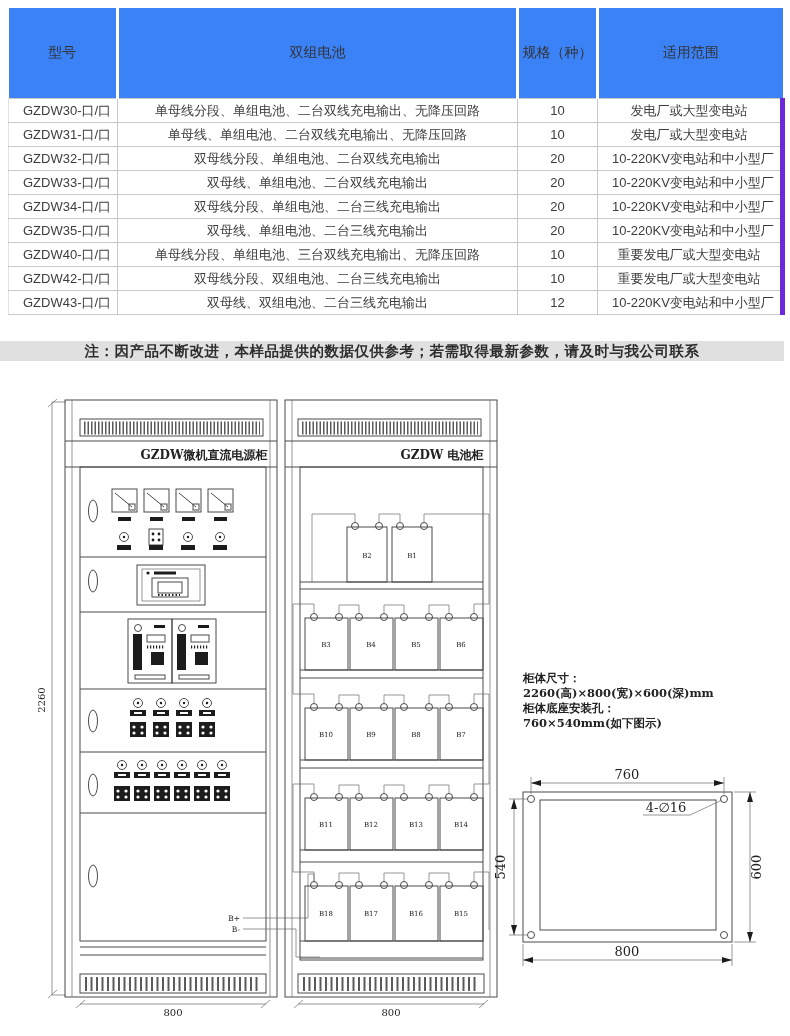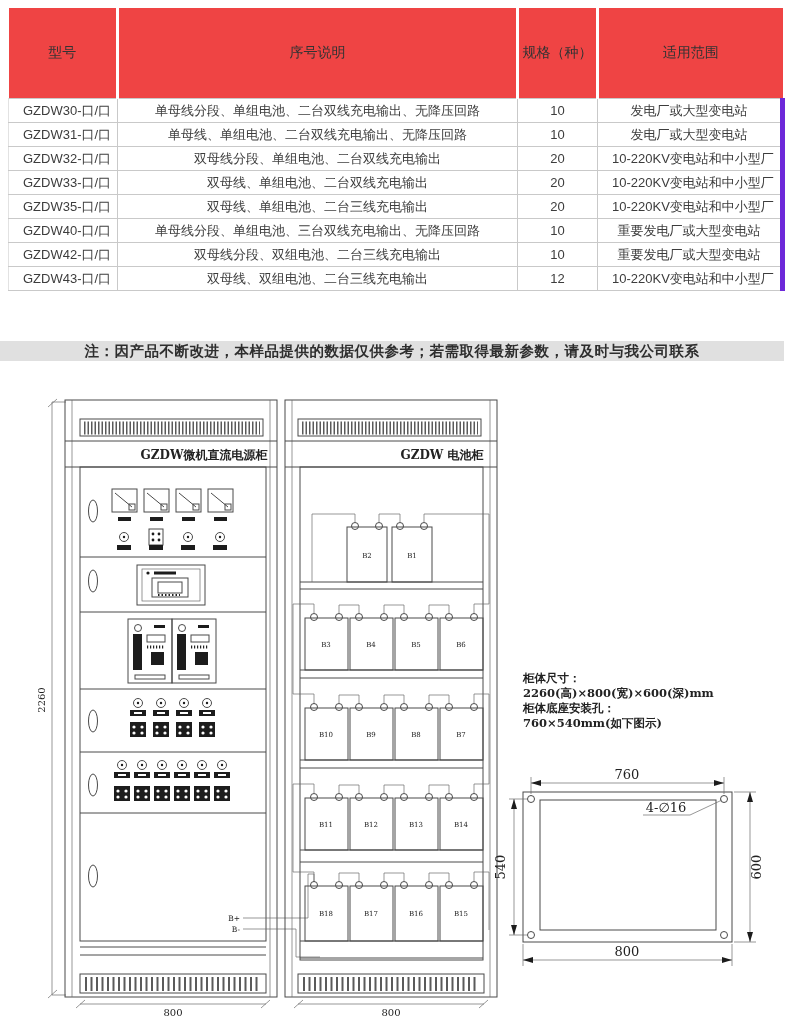--- a/index.html
+++ b/index.html
@@ -1,21 +1,21 @@
 <!DOCTYPE html>
 <html><head>
 <meta charset="utf-8">
 <style>
   html,body{margin:0;padding:0;}
   body{font-family:"Liberation Sans","DejaVu Sans",sans-serif;background:#fff;}
   .page{position:relative;width:790px;height:1036px;background:#ffffff;overflow:hidden;
         border-right:2px solid #e3c8d6;}
   
   .spec-table{position:absolute;left:8px;top:8px;width:774px;border-collapse:collapse;table-layout:fixed;}
-  .spec-table th{background:#ef4444;color:#333;font-size:14px;font-weight:normal;height:88px;
+  .spec-table th{background:#3b82f6;color:#333;font-size:14px;font-weight:normal;height:88px;
                  border-left:3px solid #fff;vertical-align:middle;text-align:center;}
   .spec-table th:first-child{border-left:none;}
   .spec-table td{background:#fff;border:1px solid #c9c9c9;font-size:13px;color:#3c3c3c;
                  height:23px;text-align:center;vertical-align:middle;padding:0 14px;
                  white-space:nowrap;overflow:hidden;}
   .spec-table tr td:first-child{border-left:1px solid #e2e2e2;}
   .spec-table tr td:last-child{border-right:5px solid #6d28d9;}
   
   .note-bar{position:absolute;left:0;top:341px;width:784px;height:20px;background:#e0e0e0;
             display:flex;align-items:center;justify-content:center;font-size:14.5px;
@@ -41,21 +41,21 @@
   <table class="spec-table">
     <colgroup>
         <col style="width:109px">
         <col style="width:400px">
         <col style="width:80px">
         <col style="width:185px">
       </colgroup>
     <thead>
       <tr>
         <th>型号</th>
-        <th>序号说明</th>
+        <th>双组电池</th>
         <th>规格（种）</th>
         <th>适用范围</th>
       </tr>
     </thead>
     <tbody>
       <tr>
           <td>GZDW30-口/口</td>
           <td>单母线分段、单组电池、二台双线充电输出、无降压回路</td>
           <td>10</td>
           <td>发电厂或大型变电站</td>
@@ -68,20 +68,26 @@
         </tr>
       <tr>
           <td>GZDW32-口/口</td>
           <td>双母线分段、单组电池、二台双线充电输出</td>
           <td>20</td>
           <td>10-220KV变电站和中小型厂</td>
         </tr>
       <tr>
           <td>GZDW33-口/口</td>
           <td>双母线、单组电池、二台双线充电输出</td>
+          <td>20</td>
+          <td>10-220KV变电站和中小型厂</td>
+        </tr>
+      <tr>
+          <td>GZDW34-口/口</td>
+          <td>双母线分段、单组电池、二台三线充电输出</td>
           <td>20</td>
           <td>10-220KV变电站和中小型厂</td>
         </tr>
       <tr>
           <td>GZDW35-口/口</td>
           <td>双母线、单组电池、二台三线充电输出</td>
           <td>20</td>
           <td>10-220KV变电站和中小型厂</td>
         </tr>
       <tr>

